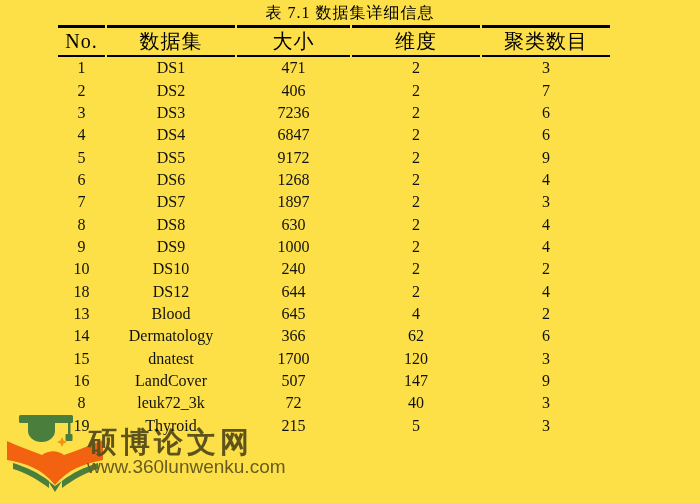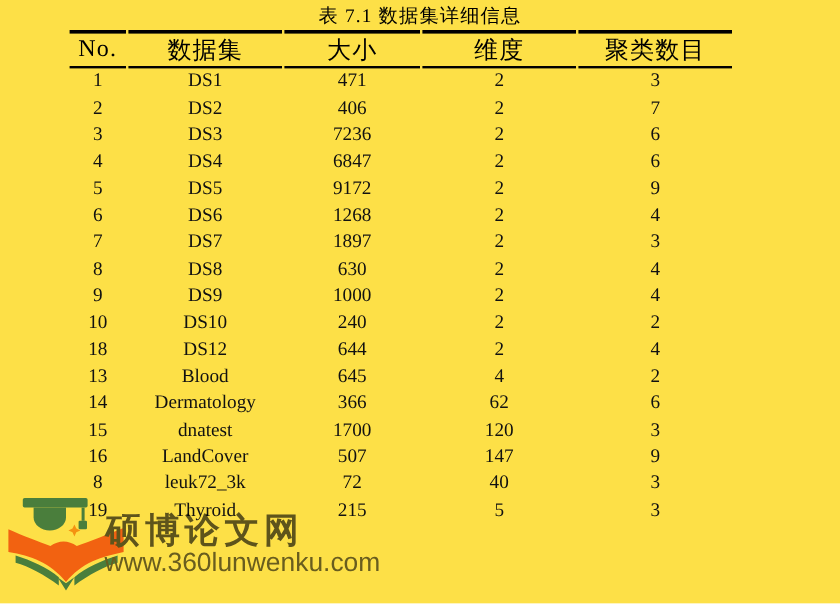--- a/index.html
+++ b/index.html
@@ -73,21 +73,21 @@
     font-size: 29px;
     letter-spacing: 4px;
     color: #5f5f5f;
     white-space: nowrap;
   }
   .wm-url {
     position: absolute;
     left: 87px;
     top: 456px;
     font-family: "Liberation Sans", "DejaVu Sans", sans-serif;
-    font-size: 22px;
+    font-size: 19px;
     color: #6a6a6a;
     white-space: nowrap;
   }
 </style>
 </head>
 <body>
 
 <div class="page">
 
   <div class="title">表 7.1  数据集详细信息</div>

